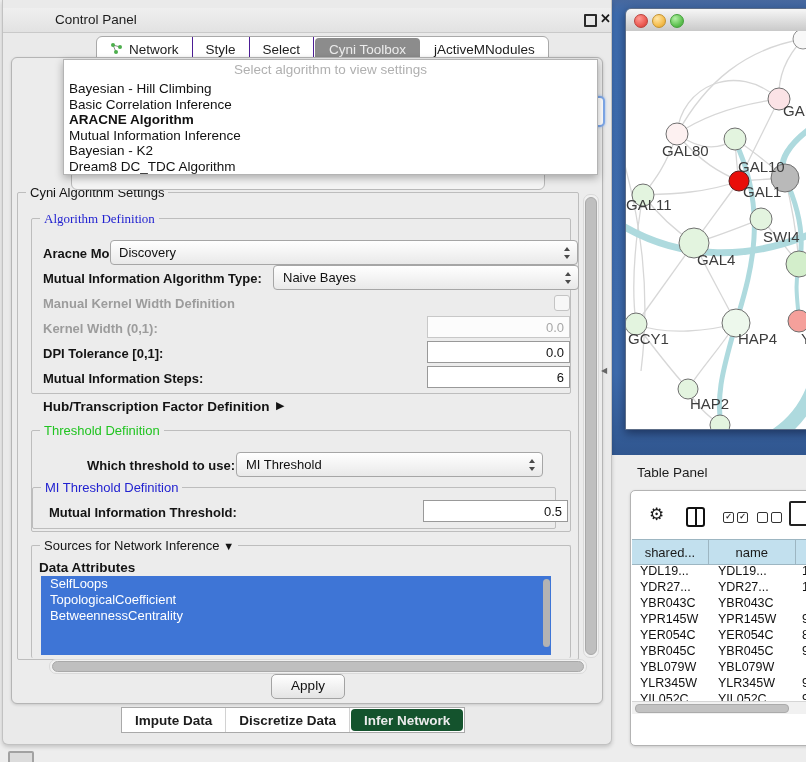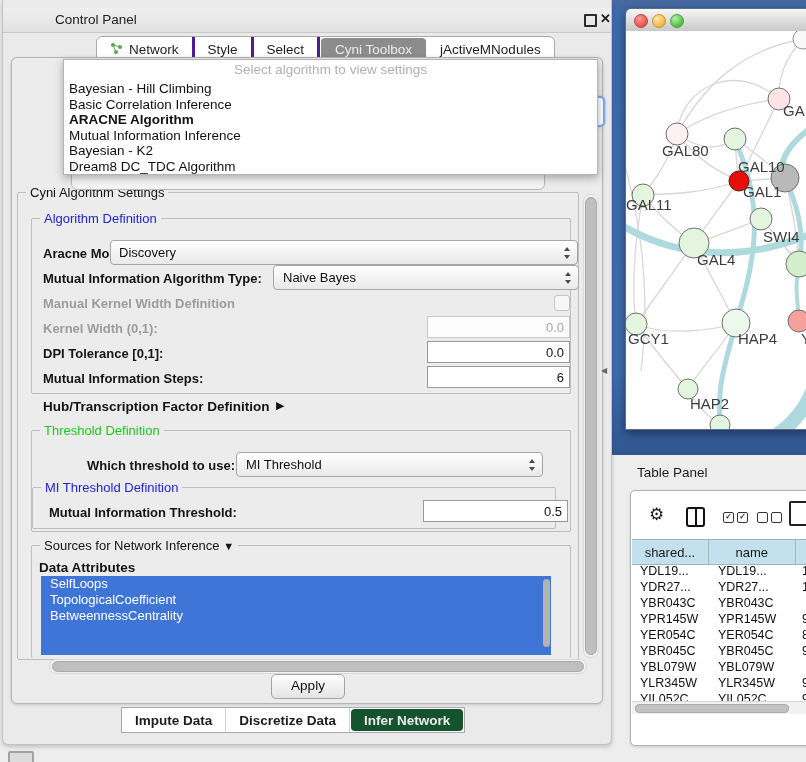--- a/index.html
+++ b/index.html
@@ -19,21 +19,21 @@
   #cp-titlebar{left:0;top:8px;width:100%;height:24px;
      background:linear-gradient(#efefef,#e2e2e2);border-bottom:1px solid #c9c9c9;}
   #cp-title{left:8px;top:4px;font-size:13.5px;color:#1c1c1c;margin-left:44px;}
   .tb-float{left:581px;top:6px;width:9px;height:9px;border:2px solid #2a2a2a;border-radius:1px;}
   .tb-close{left:597px;top:3px;font-size:13px;font-weight:bold;color:#1a1a1a;}
 
   
   #tab-bar{left:93px;top:36px;height:25px;background:#fff;border:1px solid #a9a9a9;
      border-radius:6px;display:flex;align-items:stretch;}
   .tab{display:flex;align-items:center;padding:0 13px;font-size:13.5px;color:#1d1d1d;
-     border-right:3px solid #4c1d95;}
+     border-right:1px solid #4c1d95;}
   .tab:last-child{border-right:none;}
   .tab.sel{background:#8c8c8c;color:#ececec;border-radius:4px;margin:1px;
      border-right:none;padding:0 14px;}
   .tab .net-ico{margin-right:6px;}
 
   
   #content-card{left:8px;top:57px;width:590px;height:645px;background:#ececec;
      border:1px solid #b5b5b5;border-radius:6px;box-shadow:0 1px 3px rgba(0,0,0,.15);}
   #combo-fragment{left:68px;top:162px;width:472px;height:26px;background:#f4f4f4;
      border:1px solid #b9b9b9;border-radius:6px;z-index:2;}
@@ -206,21 +206,21 @@
     <div class="algo-item bold">ARACNE Algorithm</div>
     <div class="algo-item">Mutual Information Inference</div>
     <div class="algo-item">Bayesian - K2</div>
     <div class="algo-item">Dream8 DC_TDC Algorithm</div>
   </div>
 
   <div class="gb abs" style="left:14px;top:192px;width:560px;height:466px;">
     <span class="gb-title t-black">Cyni Algorithm Settings</span>
   </div>
 
-  <div class="gb abs" style="left:28px;top:218px;width:538px;height:174px;">
+  <div class="gb abs" style="left:28px;top:218px;width:538px;height:174px;font-family:Liberation Serif, serif;">
     <span class="gb-title t-blue">Algorithm Definition</span>
   </div>
   <span class="lbl abs" style="left:40px;top:246px;">Aracne Mode:</span>
   <div class="combo abs" style="left:107px;top:240px;width:458px;height:23px;padding-left:8px;">
     <span>Discovery</span>
     <span class="combo-arr"></span>
   </div>
   <span class="lbl abs" style="left:40px;top:271px;">Mutual Information Algorithm Type:</span>
   <div class="combo abs" style="left:270px;top:265px;width:295px;height:23px;">
     <span>Naive Bayes</span>

